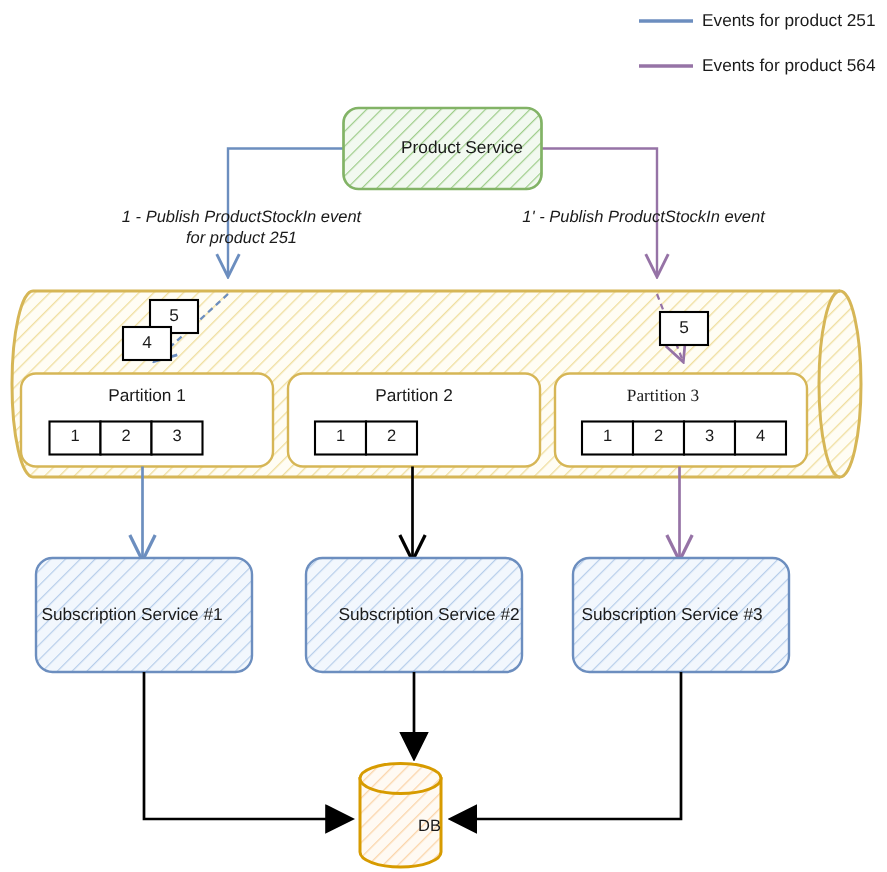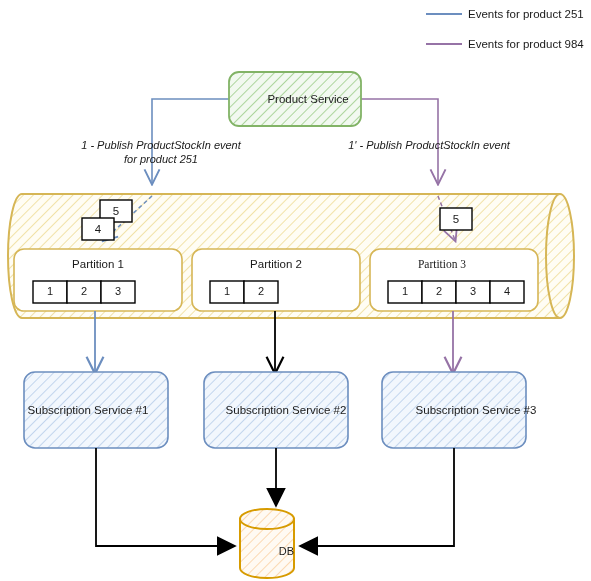--- a/index.html
+++ b/index.html
@@ -164,21 +164,21 @@
 
     <g>
       <rect x="388" y="281" width="34" height="22" fill="#ffffff" stroke="#000000" stroke-width="1.4"></rect>
       <rect x="422" y="281" width="34" height="22" fill="#ffffff" stroke="#000000" stroke-width="1.4"></rect>
       <rect x="456" y="281" width="34" height="22" fill="#ffffff" stroke="#000000" stroke-width="1.4"></rect>
       <rect x="490" y="281" width="34" height="22" fill="#ffffff" stroke="#000000" stroke-width="1.4"></rect>
     </g>
   </svg>
 
   <div class="txt legend-label" style="left:468px;top:7px;">Events for product 251</div>
-  <div class="txt legend-label" style="left:468px;top:37px;">Events for product 984</div>
+  <div class="txt legend-label" style="left:468px;top:37px;">Events for product 564</div>
 
   <div class="txt node-label" style="left:229px;top:92px;width:158px;">Product Service</div>
 
   <div class="txt flow-label" style="left:63px;top:138px;width:196px;">1 - Publish ProductStockIn event</div>
   <div class="txt flow-label" style="left:63px;top:152px;width:196px;">for product 251</div>
 
   <div class="txt flow-label" style="left:331px;top:138px;width:196px;">1' - Publish ProductStockIn event</div>
 
   <div class="txt step-num" style="left:100px;top:204px;width:32px;">5</div>
   <div class="txt step-num" style="left:82px;top:222px;width:32px;">4</div>
@@ -195,17 +195,17 @@
   <div class="txt cell-num" style="left:210px;top:285px;width:34px;">1</div>
   <div class="txt cell-num" style="left:244px;top:285px;width:34px;">2</div>
 
   <div class="txt cell-num" style="left:388px;top:285px;width:34px;">1</div>
   <div class="txt cell-num" style="left:422px;top:285px;width:34px;">2</div>
   <div class="txt cell-num" style="left:456px;top:285px;width:34px;">3</div>
   <div class="txt cell-num" style="left:490px;top:285px;width:34px;">4</div>
 
   <div class="txt node-label" style="left:24px;top:403px;width:128px;">Subscription Service #1</div>
   <div class="txt node-label" style="left:204px;top:403px;width:164px;">Subscription Service #2</div>
-  <div class="txt node-label" style="left:382px;top:403px;width:132px;margin-left:28px;">Subscription Service #3</div>
+  <div class="txt node-label" style="left:382px;top:403px;width:132px;">Subscription Service #3</div>
 
   <div class="txt db-label" style="left:240px;top:545px;width:54px;text-align:right;">DB</div>
 
 </div>
 
 </body></html>

